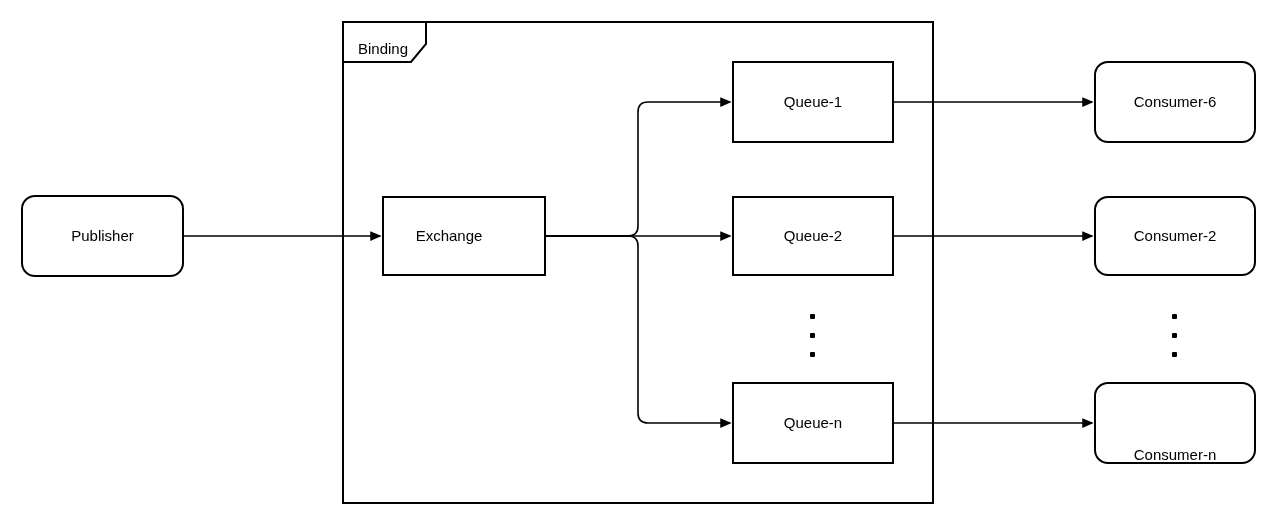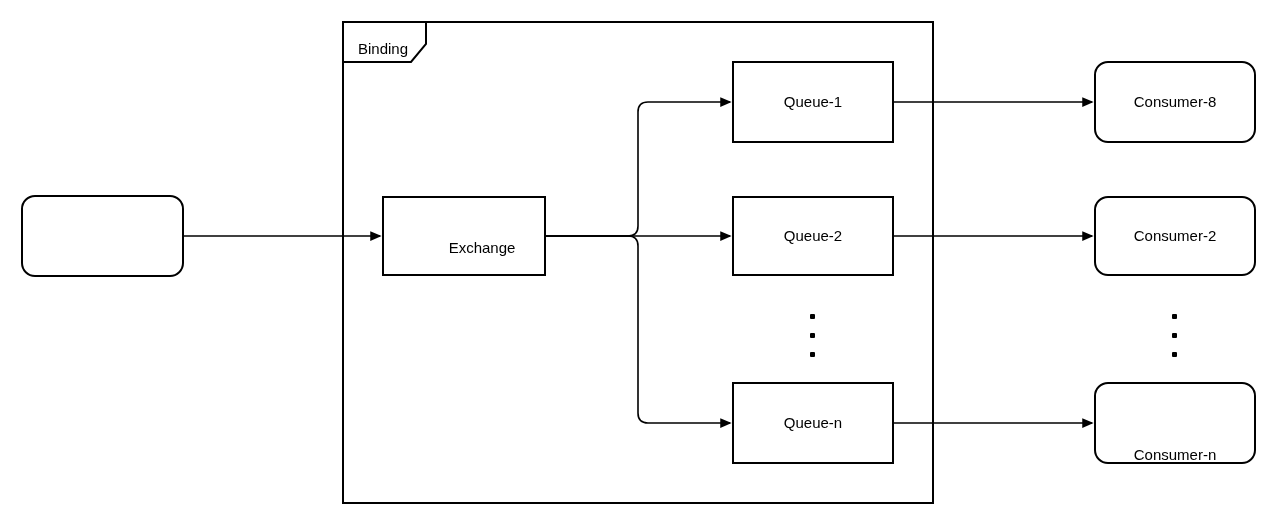--- a/index.html
+++ b/index.html
@@ -85,28 +85,29 @@
     <rect x="733" y="62" width="160" height="80" fill="#ffffff" stroke="#000000" stroke-width="2"></rect>
     <rect x="733" y="197" width="160" height="78" fill="#ffffff" stroke="#000000" stroke-width="2"></rect>
     <rect x="733" y="383" width="160" height="80" fill="#ffffff" stroke="#000000" stroke-width="2"></rect>
     <rect x="1095" y="62" width="160" height="80" rx="13" fill="#ffffff" stroke="#000000" stroke-width="2"></rect>
     <rect x="1095" y="197" width="160" height="78" rx="13" fill="#ffffff" stroke="#000000" stroke-width="2"></rect>
     <rect x="1095" y="383" width="160" height="80" rx="13" fill="#ffffff" stroke="#000000" stroke-width="2"></rect>
   </svg>
 
   <div class="frame-label" style="left:346px; top:24px; width:74px; height:36px;">Binding</div>
 
+  <div class="node-label" style="left:22px; top:196px; width:161px; height:80px;">Publisher</div>
 
-  <div class="node-label" style="left:401px; top:197px; width:162px; height:78px;margin-top:12px;">Exchange</div>
+  <div class="node-label" style="left:368px; top:197px; width:162px; height:78px;">Exchange</div>
 
   <div class="node-label" style="left:733px; top:62px; width:160px; height:80px;">Queue-1</div>
   <div class="node-label" style="left:733px; top:197px; width:160px; height:78px;">Queue-2</div>
   <div class="node-label" style="left:733px; top:383px; width:160px; height:80px;">Queue-n</div>
 
-  <div class="node-label" style="left:1095px; top:62px; width:160px; height:80px;">Consumer-8</div>
+  <div class="node-label" style="left:1095px; top:62px; width:160px; height:80px;">Consumer-6</div>
   <div class="node-label" style="left:1095px; top:197px; width:160px; height:78px;">Consumer-2</div>
   <div class="node-label" style="left:1095px; top:383px; width:160px; height:80px;margin-top:32px;">Consumer-n</div>
 
   <div class="vdots" style="left:810px; top:314px;">
     <div class="dot"></div>
     <div class="dot"></div>
     <div class="dot"></div>
   </div>
   <div class="vdots" style="left:1172px; top:314px;">
     <div class="dot"></div>

